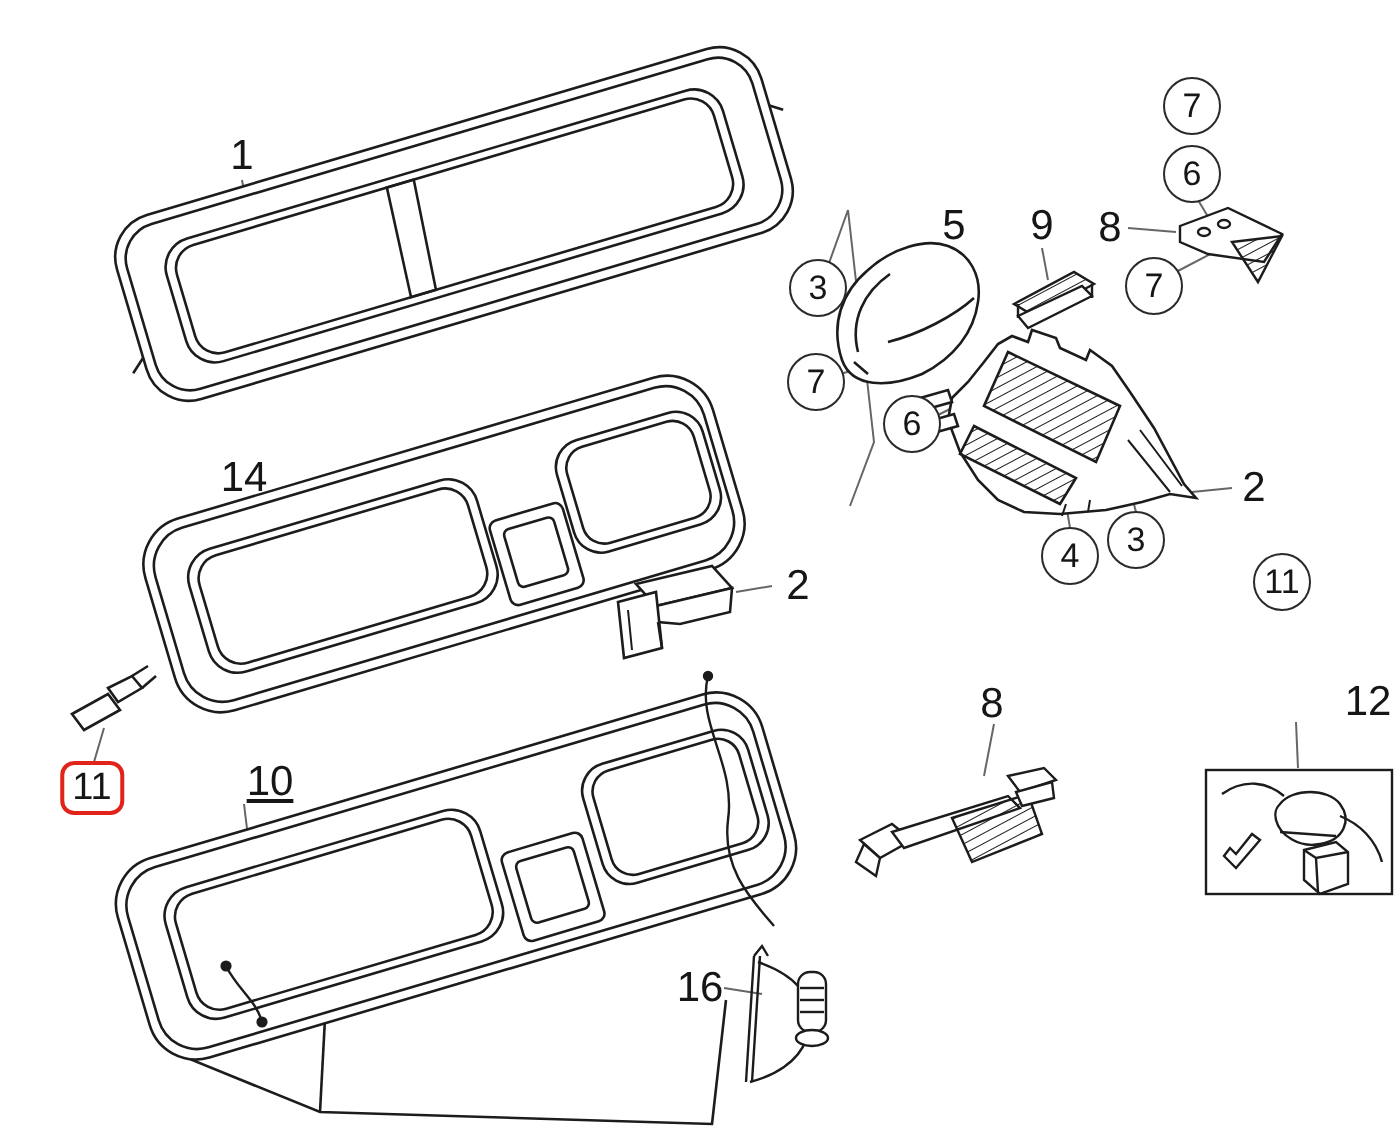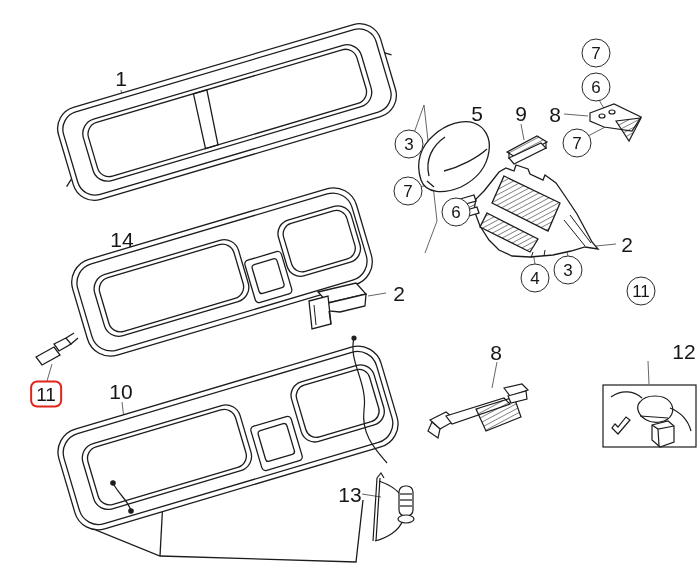--- a/index.html
+++ b/index.html
@@ -180,22 +180,22 @@
       <polygon points="612,428 618,434 630,420 626,417 618,427 615,424"></polygon>
       <polygon points="652,425 668,421 674,426 674,442 660,447 652,440"></polygon>
       <path d="M 652,425 L 658,429 L 674,426 M 658,429 L 659,446"></path>
     </g>
   </svg>
 
   <div class="lbl" style="left:121px;top:78px;">1</div>
   <div class="lbl" style="left:122px;top:239px;">14</div>
   <div class="lbl" style="left:399px;top:293px;">2</div>
   <div class="lbl hl" style="left:46px;top:394px;">11</div>
-  <div class="lbl" style="left:121px;top:391px;">10</div>
-  <div class="lbl" style="left:350px;top:494px;">13</div>
+  <div class="lbl" style="left:135px;top:391px;text-decoration:underline;">10</div>
+  <div class="lbl" style="left:350px;top:494px;">16</div>
   <div class="lbl" style="left:477px;top:113px;">5</div>
   <div class="lbl" style="left:521px;top:113px;">9</div>
   <div class="lbl" style="left:555px;top:114px;">8</div>
   <div class="lbl" style="left:627px;top:244px;">2</div>
   <div class="lbl" style="left:496px;top:352px;">8</div>
   <div class="lbl" style="left:648px;top:351px;margin-left:36px;">12</div>
   <div class="lbl circ" style="left:409px;top:144px;">3</div>
   <div class="lbl circ" style="left:408px;top:191px;">7</div>
   <div class="lbl circ" style="left:456px;top:212px;">6</div>
   <div class="lbl circ" style="left:596px;top:53px;">7</div>

